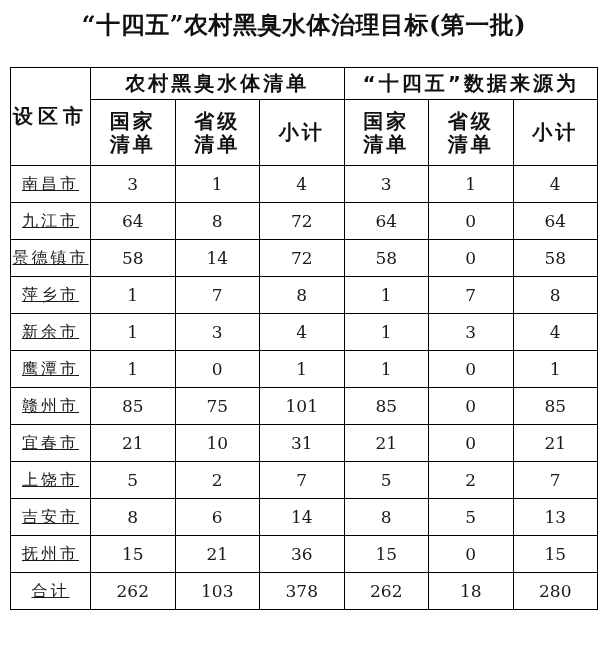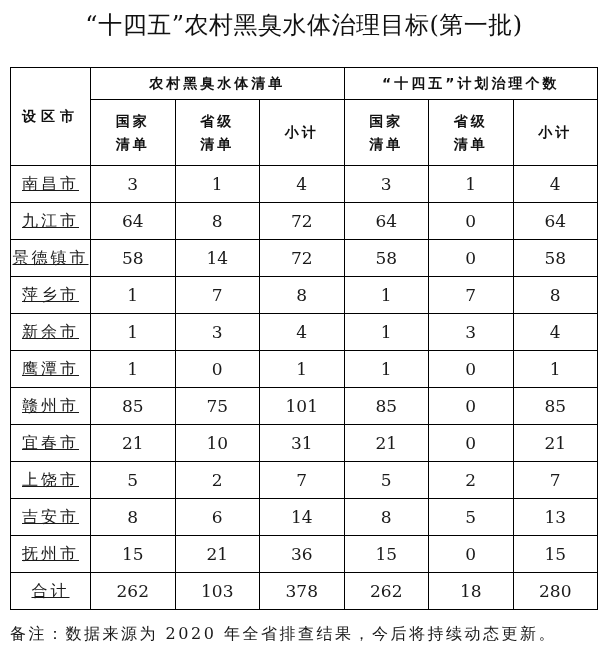--- a/index.html
+++ b/index.html
@@ -16,42 +16,42 @@
     width: 608px;
     height: 648px;
     padding: 8px 10px 0 10px;
     background: #ffffff;
   }
   .title {
     margin: 2px 0 0 0;
     text-align: center;
     font-size: 24px;
     line-height: 30px;
-    font-weight: normal;
+    font-weight: bold;
     letter-spacing: 0.5px;
     font-family: "DejaVu Serif", serif;
     color: #111111;
   }
   table.data-table {
     margin-top: 27px;
     width: 588px;
     border-collapse: collapse;
     table-layout: fixed;
   }
   .data-table th, .data-table td {
     border: 1px solid #000000;
     text-align: center;
     vertical-align: middle;
     padding: 0;
     overflow: hidden;
   }
   .data-table thead th {
     font-family: "DejaVu Sans", sans-serif;
     font-weight: bold;
-    font-size: 14px;
+    font-size: 20px;
     color: #111111;
   }
   tr.group-row { height: 32px; }
   tr.subhead-row { height: 66px; }
   tr.subhead-row th div { line-height: 23px; letter-spacing: 3px; }
   th.corner { letter-spacing: 5px; }
   th.group-hdr { letter-spacing: 3px; }
   .data-table tbody tr { height: 37px; }
   .data-table tbody td {
     font-size: 17px;
@@ -85,21 +85,21 @@
         <col>
         <col>
         <col>
         <col>
         <col>
     </colgroup>
     <thead>
       <tr class="group-row">
         <th rowspan="2" class="corner">设区市</th>
         <th colspan="3" class="group-hdr">农村黑臭水体清单</th>
-        <th colspan="3" class="group-hdr">“十四五”计划治理个数</th>
+        <th colspan="3" class="group-hdr">“十四五”数据来源为</th>
       </tr>
       <tr class="subhead-row" id="subheader-row">
           <th>
             <div>国家</div>
             <div>清单</div>
           </th>
           <th>
             <div>省级</div>
             <div>清单</div>
           </th>
@@ -224,15 +224,14 @@
           <td>262</td>
           <td>103</td>
           <td>378</td>
           <td>262</td>
           <td>18</td>
           <td>280</td>
         </tr>
       </tbody>
   </table>
 
-  <p class="note">备注：数据来源为 2020 年全省排查结果，今后将持续动态更新。</p>
 
 </div>
 
 </body></html>

